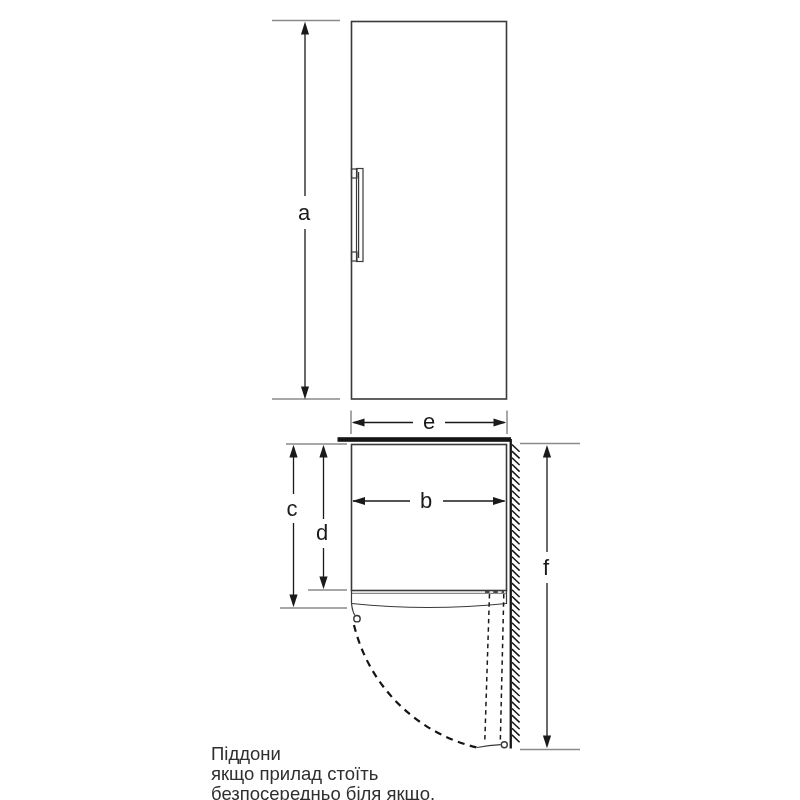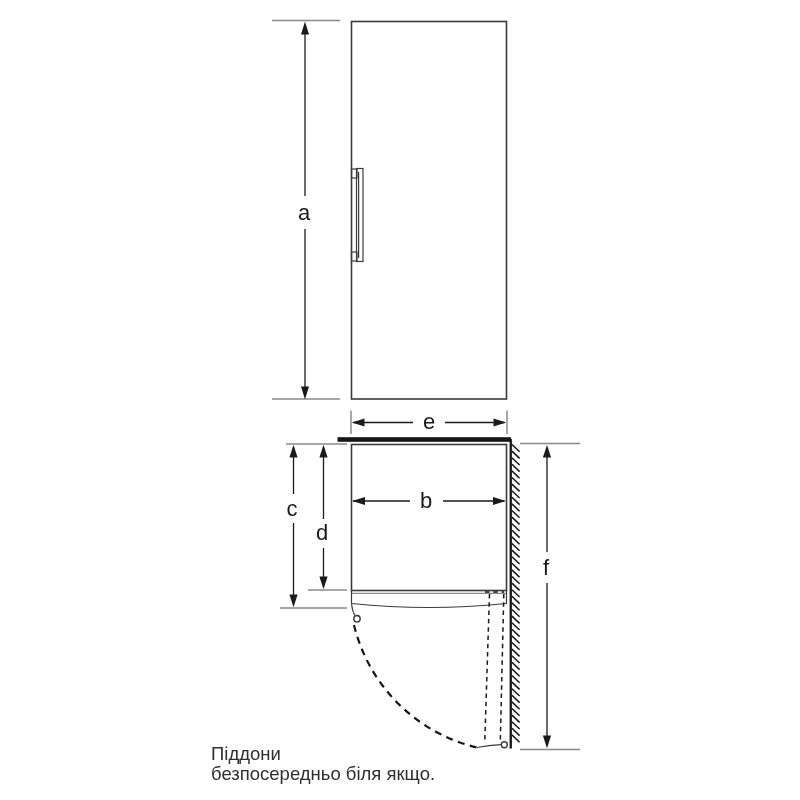--- a/index.html
+++ b/index.html
@@ -174,14 +174,15 @@
     <line class="dim" x1="547" y1="456" x2="547" y2="552"></line>
     <line class="dim" x1="547" y1="583" x2="547" y2="737"></line>
     <polygon class="arrow" points="547,444.9 542.9,457.6 551.1,457.6"></polygon>
     <polygon class="arrow" points="547,748.3 542.9,735.6 551.1,735.6"></polygon>
     <text class="dimlabel" x="546" y="575">f</text>
   </g>
 </svg>
 
 <div class="note">
   <div>Піддони</div>
+  <div>якщо прилад стоїть</div>
   <div>безпосередньо біля якщо.</div>
 </div>
 
 </body></html>

